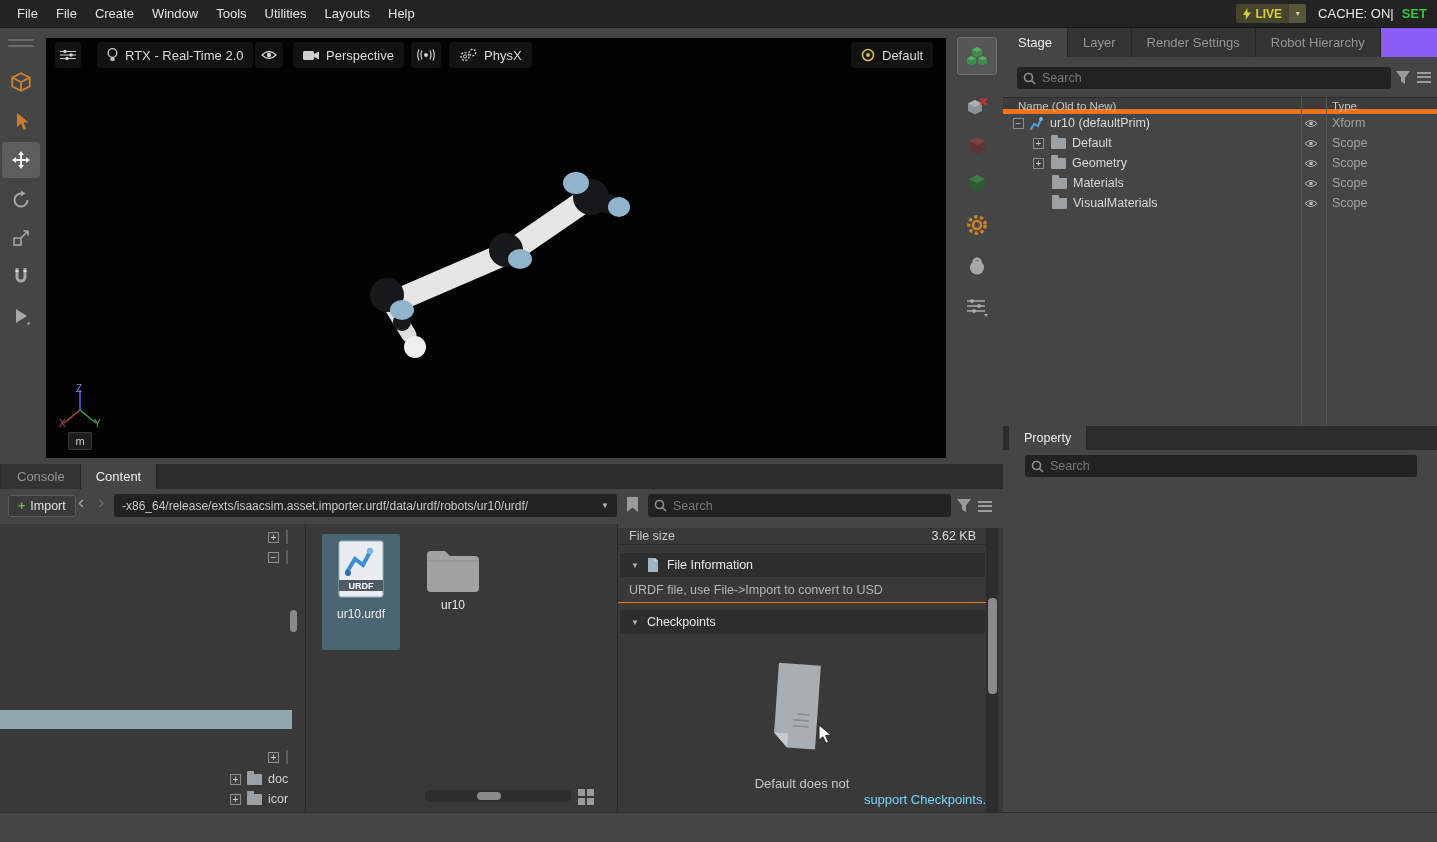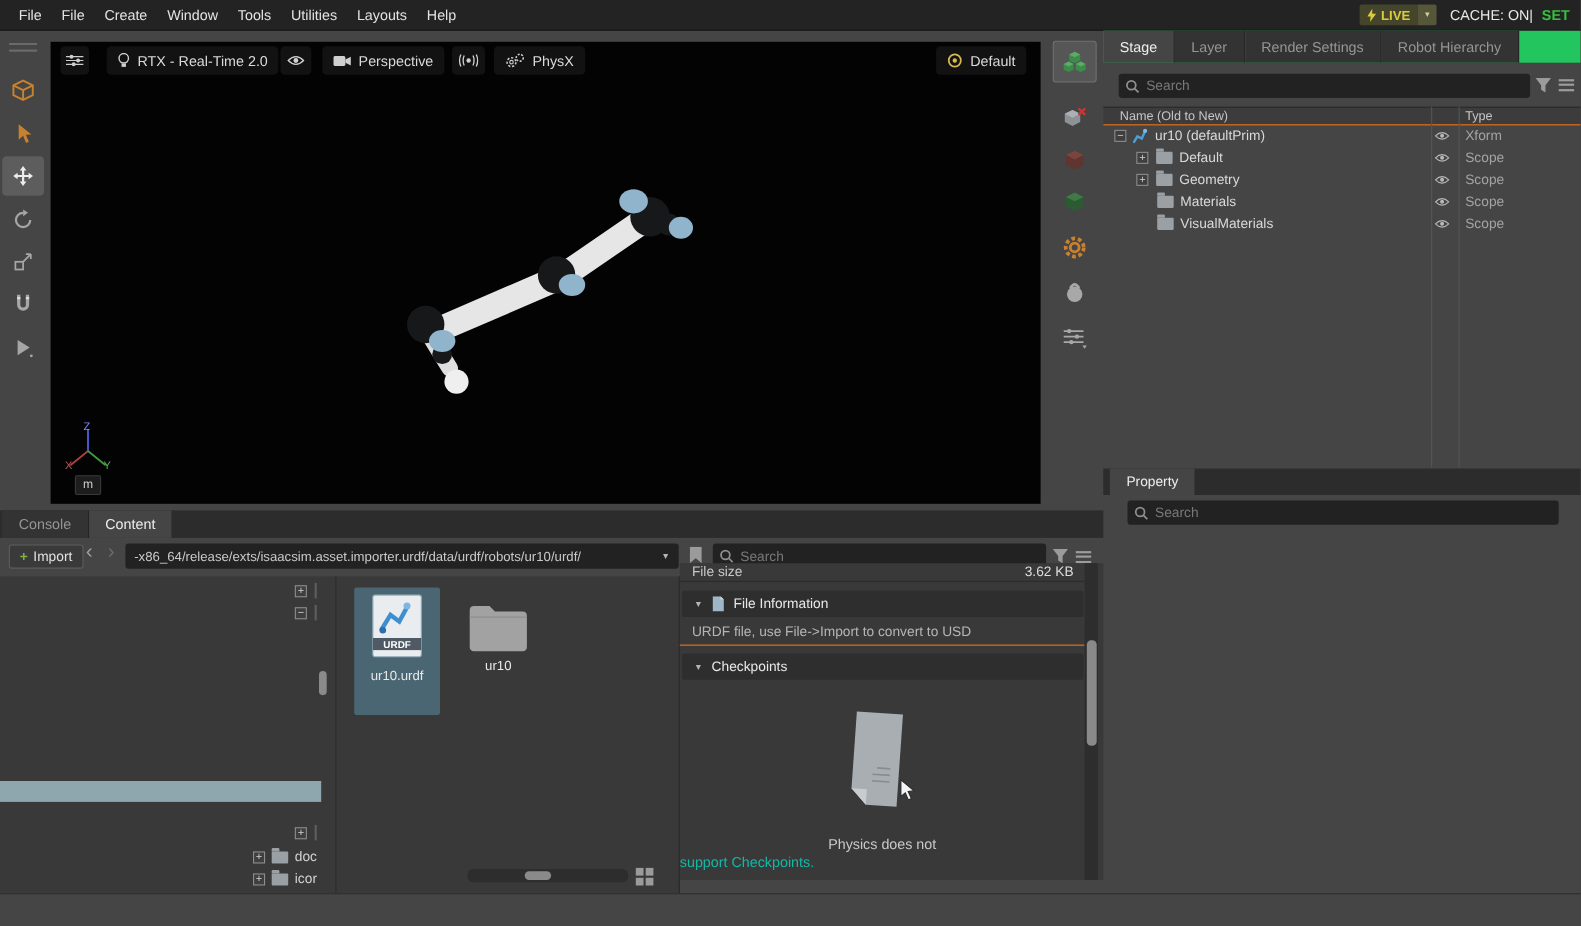--- a/index.html
+++ b/index.html
@@ -23,48 +23,48 @@
 #vp{left:46px;top:38px;width:900px;height:420px;background:#030303;overflow:hidden}
 .vpbtn{position:absolute;top:4px;height:26px;background:rgba(20,20,20,.9);border-radius:4px;display:flex;align-items:center;gap:7px;padding:0 10px;color:#dadada;font-size:13px;white-space:nowrap}
 #mbox{position:absolute;left:22px;top:394px;width:24px;height:18px;background:#1d1d1d;border:1px solid #3a3a3a;border-radius:2px;color:#cfcfcf;font-size:11px;display:flex;align-items:center;justify-content:center}
 .axlbl{position:absolute;font-size:10px}
 
 #rtb{left:951px;top:28px;width:52px;height:432px}
 .rtb-btn{position:absolute;left:6px;width:40px;height:38px;display:flex;align-items:center;justify-content:center;border-radius:3px}
 .rtb-btn.on{background:#565656;border:1px solid #707070}
 
 #rpanel{left:1003px;top:28px;width:434px;height:814px;background:#454545}
-.tabbar{display:flex;background:#22c55e;height:29px}
+.tabbar{display:flex;background:#8b5cf6;height:29px}
 .tab{display:flex;align-items:center;padding:0 15px;background:#333;color:#959595;border-right:1px solid #252525;font-size:13px}
 .tab.active{background:#454545;color:#ededed}
 .searchbox{background:#222;border-radius:3px;height:22px;display:flex;align-items:center;padding:0 6px;gap:6px}
 .searchbox input{flex:1;background:transparent;border:0;outline:0;color:#ccc;font-size:12.5px;font-family:inherit;min-width:0}
 .searchbox input::placeholder{color:#787878}
 .hamb i{display:block;width:14px;height:2px;background:#9c9c9c;margin:2.5px 0}
-#stg-head{position:absolute;left:0;top:69px;width:434px;height:17px;background:#3c3c3c;border-top:1px solid #2a2a2a;border-bottom:1px solid #f97316;font-size:11.5px;color:#c5c5c5}
+#stg-head{position:absolute;left:0;top:69px;width:434px;height:17px;background:#3c3c3c;border-top:1px solid #2a2a2a;border-bottom:5px solid #f97316;font-size:11.5px;color:#c5c5c5}
 .vline{position:absolute;width:1px;background:#555}
 .srow{position:absolute;left:0;width:434px;height:20px;display:flex;align-items:center;font-size:12.5px;color:#d9d9d9}
 .exp{width:11px;height:11px;border:1px solid #8d8d8d;background:#3f3f3f;color:#d2d2d2;font-size:10px;line-height:9px;text-align:center;flex:0 0 11px}
 .fold{width:15px;height:11px;background:#9aa0a4;border-radius:1px;position:relative;flex:0 0 15px}
 .fold:before{content:"";position:absolute;top:-3px;left:0;width:7px;height:3px;background:#9aa0a4;border-radius:1px 1px 0 0}
 .eyepos{position:absolute;left:301px}
 .tname{position:absolute;left:329px;color:#a3a3a3}
 #ptabbar{position:absolute;left:0;top:398px;width:434px;height:24px;background:#2c2c2c;display:flex;padding-left:6px}
 #ptabbar .tab{font-size:12.5px}
 
 #bpanel{left:0;top:464px;width:1003px;height:348px;background:#454545}
 #btabs{height:25px;background:#2c2c2c;display:flex;padding-left:2px}
 #btoolbar{position:absolute;left:0;top:25px;width:1003px;height:35px}
 #importbtn{position:absolute;left:8px;top:6px;height:22px;background:#3a3a3a;border:1px solid #5c5c5c;border-radius:3px;display:flex;align-items:center;gap:5px;padding:0 9px;color:#e0e0e0;font-size:12.5px}
 .navchev{position:absolute;top:2px;font-size:19px;color:#a0a0a0}
 #pathbox{position:absolute;left:114px;top:5px;width:503px;height:23px;background:#222;border-radius:3px;display:flex;align-items:center;padding:0 8px}
 #pathbox input{flex:1;background:transparent;border:0;outline:0;color:#c9c9c9;font-size:12px;font-family:inherit}
 #ctree{position:absolute;left:0;top:60px;width:306px;height:288px;background:#393939;border-right:1px solid #292929}
 #cgrid{position:absolute;left:306px;top:60px;width:312px;height:288px;background:#393939;border-right:1px solid #292929}
-#cdet{position:absolute;left:618px;top:48px;width:385px;height:288px;background:#393939}
+#cdet{position:absolute;left:618px;top:64px;width:385px;height:288px;background:#393939}
 .tile{position:absolute;width:78px;height:116px;display:flex;flex-direction:column;align-items:center;padding-top:6px;border-radius:2px}
 .tile.sel{background:#4a6673}
 .tile-label{margin-top:5px;font-size:12px;color:#e8e8e8}
 .trow{position:absolute;display:flex;align-items:center;gap:6px;font-size:12.5px;color:#d2d2d2}
 .sect{position:absolute;height:24px;background:#2e2e2e;border-radius:2px;display:flex;align-items:center;gap:8px;padding:0 11px;color:#e8e8e8;font-size:12.5px}
 .tri{font-size:8px;color:#b5b5b5}
 #hlbar{position:absolute;left:0;top:186px;width:292px;height:19px;background:#8ea6ae}
 #statusbar{left:0;top:812px;width:1437px;height:30px;background:#454545;border-top:1px solid #2d2d2d}
 .scrtrack{position:absolute;background:#2d2d2d;border-radius:5px}
 .scrthumb{position:absolute;background:#8a8a8a;border-radius:4px}
@@ -517,21 +517,21 @@
     <svg width="76" height="92" viewBox="0 0 76 92" class="abs" style="left:140px;top:132px">
       <g transform="rotate(4 38 46)">
         <path d="M18 4 H60 V88 H32 L18 74 Z" fill="#a9aeb3"></path>
         <path d="M18 74 H32 V88 Z" fill="#c8ccd0"></path>
         <path d="M40 54 H52 M36 60 H52 M36 66 H52" stroke="#878c91" stroke-width="1.5"></path>
       </g>
     </svg>
     <svg width="16" height="20" viewBox="0 0 16 20" class="abs" style="left:200px;top:196px">
       <path d="M1 1 L13 11 L7.6 11.6 L10.5 18 L7.8 19.2 L5 12.8 L1 16 Z" fill="#f5f5f5" stroke="#2b2b2b"></path>
     </svg>
-    <div class="abs" style="left:0;top:248px;width:368px;text-align:center;color:#c8c8c8">Physics does not</div>
-    <div class="abs" style="left:0;top:264px;width:368px;text-align:left;color:#14b8a6">support Checkpoints.</div>
+    <div class="abs" style="left:0;top:248px;width:368px;text-align:center;color:#c8c8c8">Default does not</div>
+    <div class="abs" style="left:0;top:264px;width:368px;text-align:right;color:#7dd3fc">support Checkpoints.</div>
     <div class="scrtrack" style="left:368px;top:0;width:12px;height:288px;border-radius:0">
       <div class="scrthumb" style="left:1.5px;top:70px;width:9px;height:96px"></div>
     </div>
   </div>
 </div>
 
 <div id="statusbar" class="abs"></div>
 
 </body></html>

